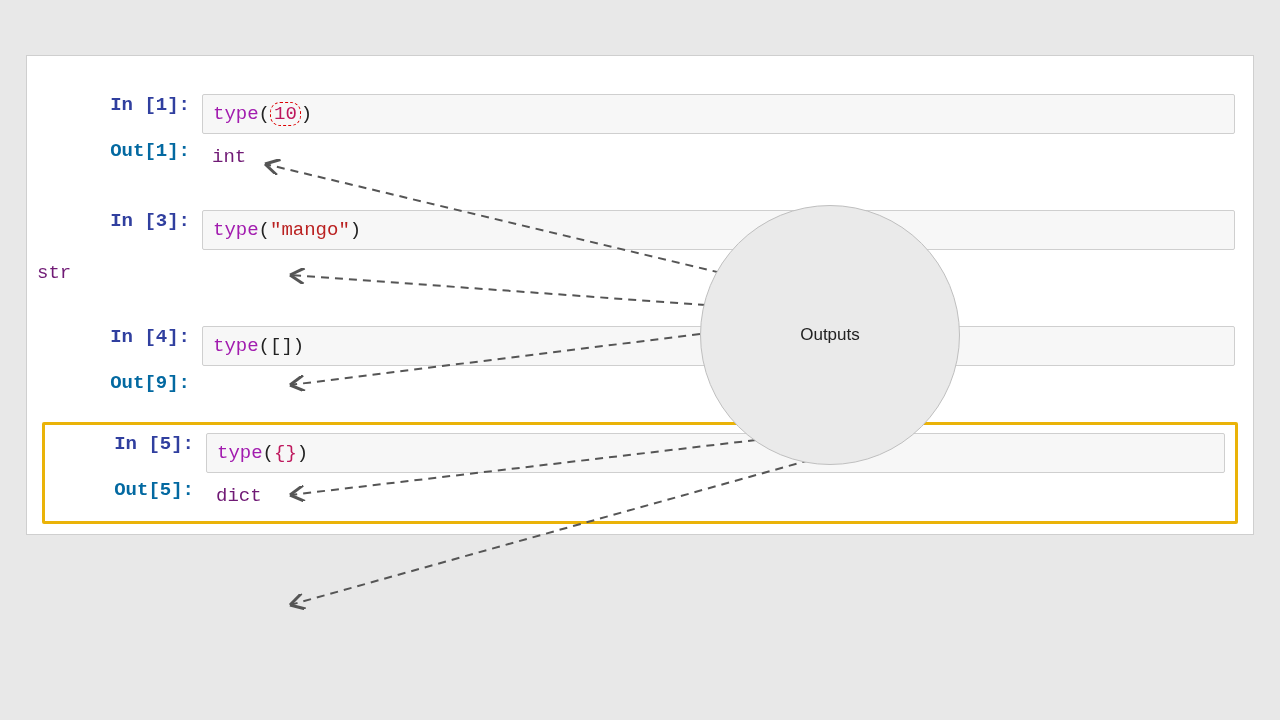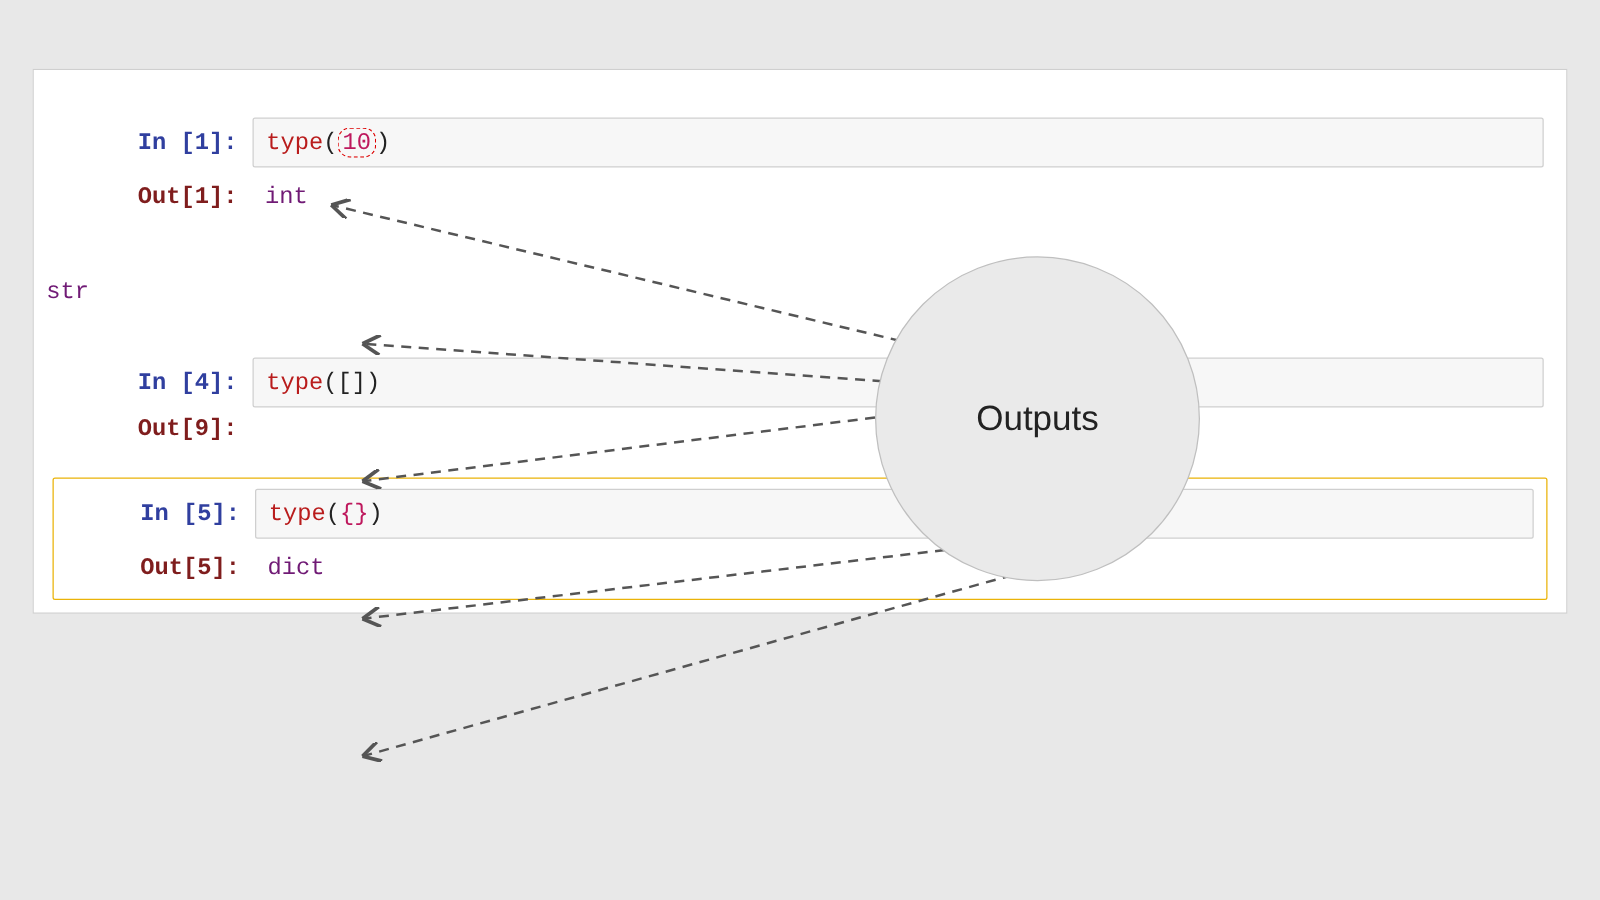--- a/index.html
+++ b/index.html
@@ -29,64 +29,63 @@
       padding: 8px 0;
       margin-bottom: 20px;
       position: relative;
     }
     .cell:last-child {
       margin-bottom: 0;
     }
     .cell.selected {
       margin-left: 15px;
       margin-right: 15px;
-      border: 1px solid #eab308;
+      border: 3px solid #eab308;
       border-radius: 2px;
       padding-left: 9px;
     }
     .input-row, .output-row {
       display: flex;
-      align-items: center;
     }
     .prompt {
       width: 175px;
       text-align: right;
       padding-right: 12px;
       flex-shrink: 0;
     }
     .cell.selected .prompt {
       width: 152px;
     }
     .in-prompt {
       color: #303F9F;
       font-weight: bold;
     }
     .out-prompt {
-      color: #7f1d1d;
+      color: #0369a1;
       font-weight: bold;
     }
     .input-area {
       flex: 1;
       background: #f7f7f7;
       border: 1px solid #cfcfcf;
       border-radius: 2px;
       padding: 8px 10px;
       margin-right: 18px;
     }
     .cell.selected .input-area {
       margin-right: 10px;
     }
     .output-area {
       flex: 1;
       padding: 6px 10px;
     }
     .output-row {
       margin-top: 6px;
     }
-    .tok-keyword { color: #b91c1c; }
+    .tok-keyword { color: #a21caf; }
     .tok-number { color: #be185d; }
     .tok-string { color: #BA2121; }
     .tok-paren  { color: #222; }
     .output-text { color: #701a75; }
     
     .circled {
       border: 1px dashed #d00;
       border-radius: 10px;
       padding: 0 3px;
     }
@@ -97,21 +96,21 @@
       top: 205px;
       width: 260px;
       height: 260px;
       border-radius: 50%;
       background: #eaeaea;
       border: 1px solid #bfbfbf;
       display: flex;
       align-items: center;
       justify-content: center;
       font-family: Arial, Helvetica, sans-serif;
-      font-size: 28px;
+      font-size: 17px;
       color: #222;
       z-index: 5;
     }
     svg.arrows {
       position: absolute;
       left: 0;
       top: 0;
       width: 1280px;
       height: 720px;
       pointer-events: none;
@@ -127,20 +126,24 @@
       <div class="input-row">
         <div class="prompt in-prompt">In [1]:</div>
         <div class="input-area"><span class="tok-keyword">type</span><span class="tok-paren">(</span><span class="tok-number circled">10</span><span class="tok-paren">)</span></div>
       </div>
       <div class="output-row">
         <div class="prompt out-prompt">Out[1]:</div>
         <div class="output-area output-text">int</div>
       </div>
     </div>
     <div class="cell">
+      <div class="input-row">
+        <div class="prompt in-prompt">In [3]:</div>
+        <div class="input-area"><span class="tok-keyword">type</span><span class="tok-paren">(</span><span class="tok-string">"mango"</span><span class="tok-paren">)</span></div>
+      </div>
       <div class="output-row">
         <div class="output-area output-text">str</div>
       </div>
     </div>
     <div class="cell">
       <div class="input-row">
         <div class="prompt in-prompt">In [4]:</div>
         <div class="input-area"><span class="tok-keyword">type</span><span class="tok-paren">(</span><span class="tok-paren">[]</span><span class="tok-paren">)</span></div>
       </div>
       <div class="output-row">

